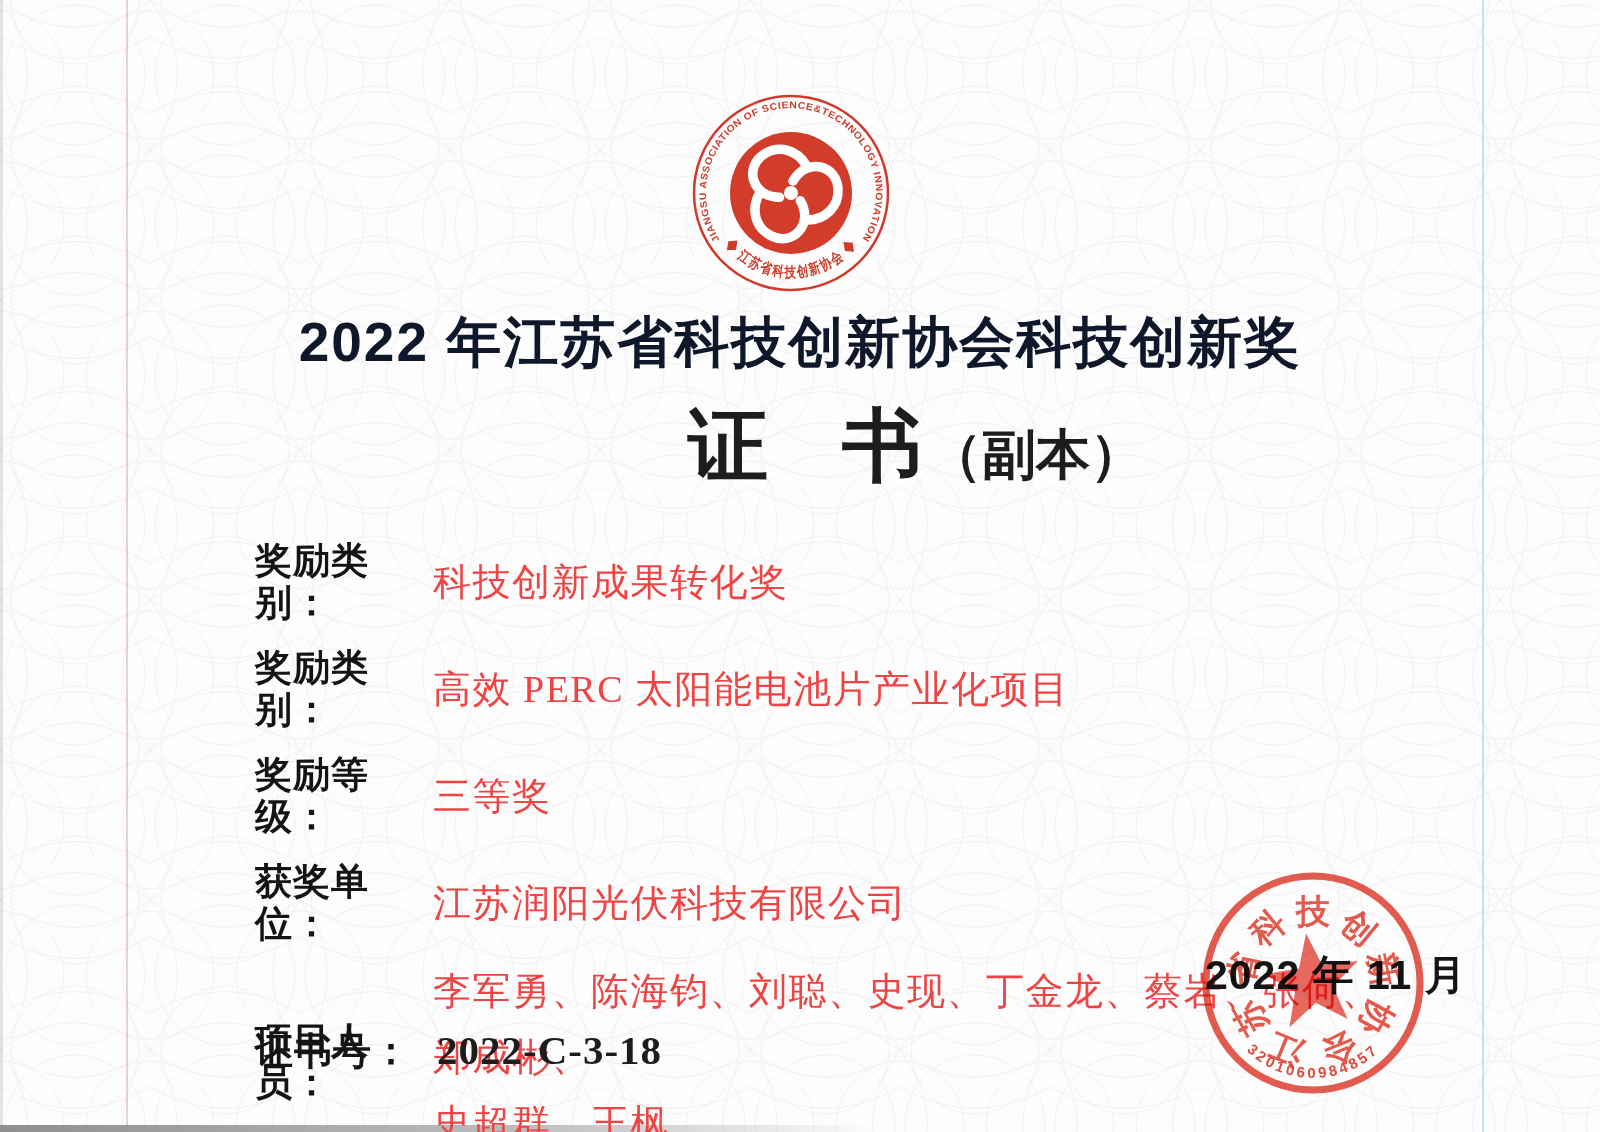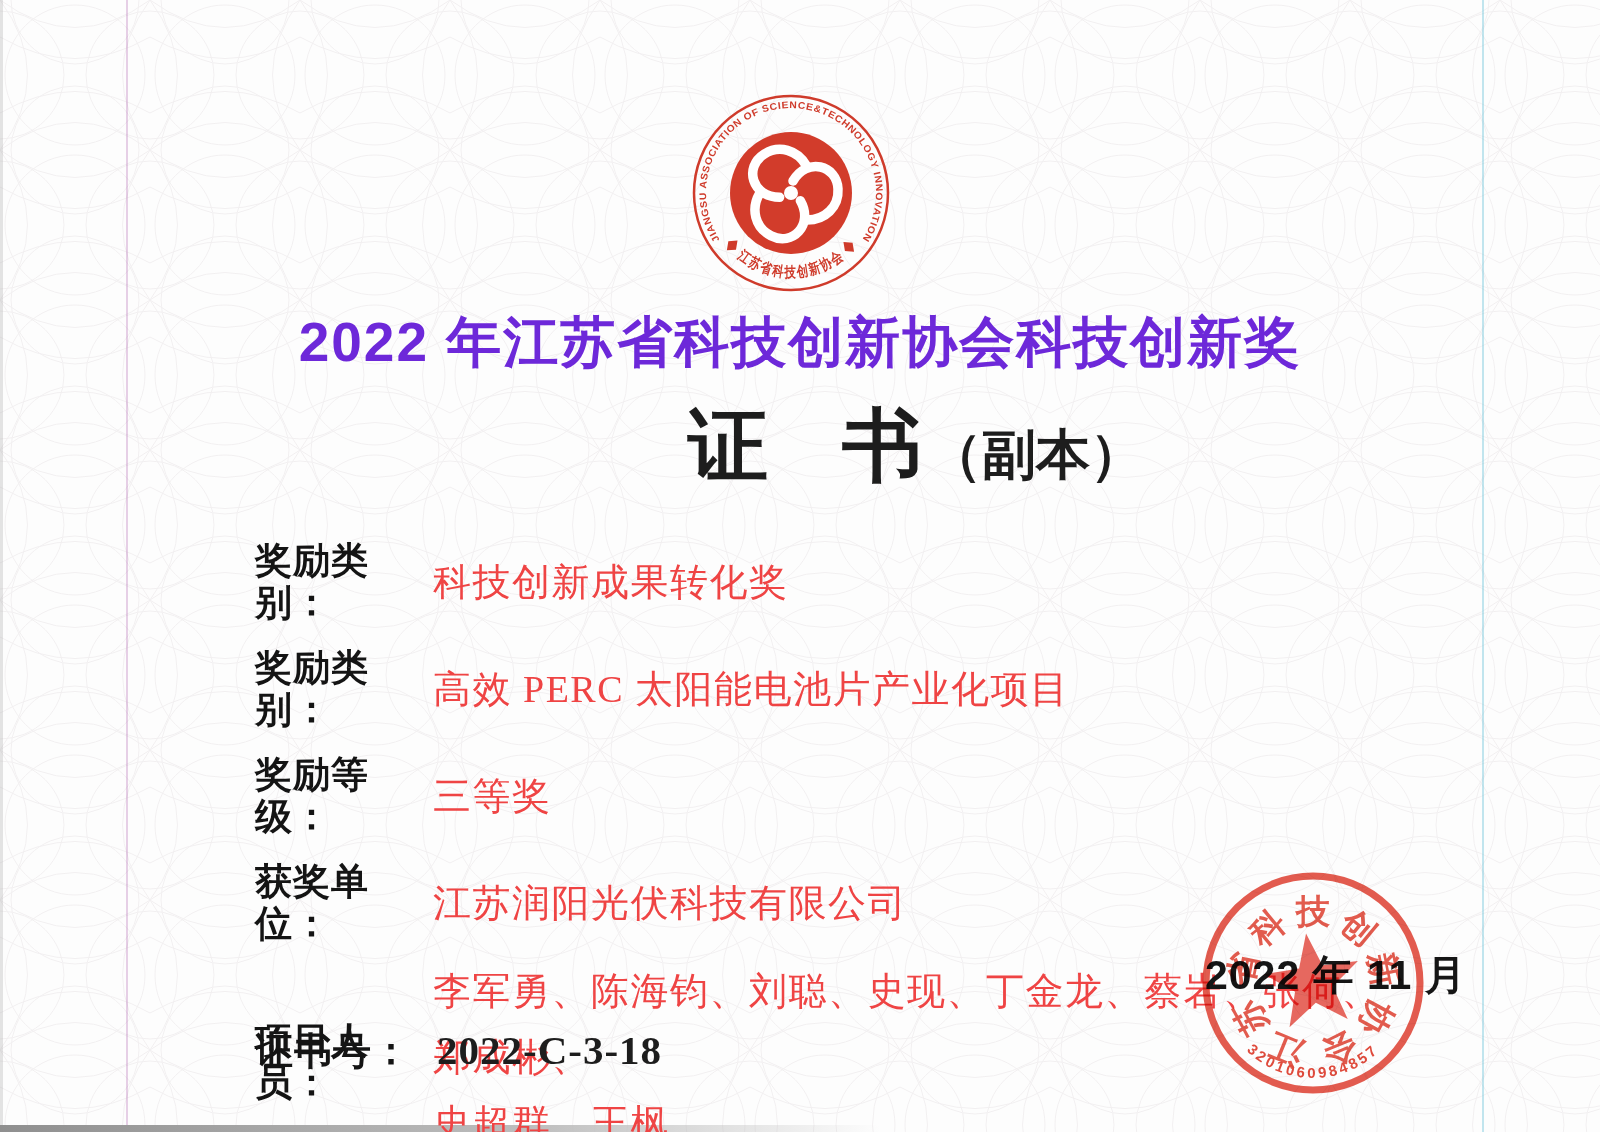--- a/index.html
+++ b/index.html
@@ -13,21 +13,21 @@
   .fold-left  { left:126px;  background:rgba(186,120,186,.35); }
   .fold-right { left:1482px; background:rgba(120,200,220,.45); }
   .edge-left  { position:absolute; left:0; top:0; bottom:0; width:3px; background:rgba(150,150,150,.25); }
   .scan-strip {
     position:absolute; left:0; bottom:0; height:7px; width:55%;
     background:linear-gradient(to right,#8f8f8f,#bdbdbd 60%,rgba(200,200,200,0));
   }
   .logo { position:absolute; left:689px; top:91px; width:204px; height:204px; }
   .title {
     position:absolute; left:0; right:0; top:306px;
-    text-align:center; font-size:55px; font-weight:900; color:#6d28d9;
+    text-align:center; font-size:55px; font-weight:900; color:#0f172a;
     letter-spacing:2px;
   }
   .doc-type {
     position:absolute; left:688px; top:406px;
     display:flex; align-items:baseline; color:#1d1d1d;
   }
   .doc-type .big { font-size:80px; font-weight:900; line-height:1; }
   .doc-type .big2 { margin-left:74px; }
   .doc-type .suffix { font-size:54px; font-weight:700; margin-left:6px;
     font-family:"Liberation Serif", serif; }

